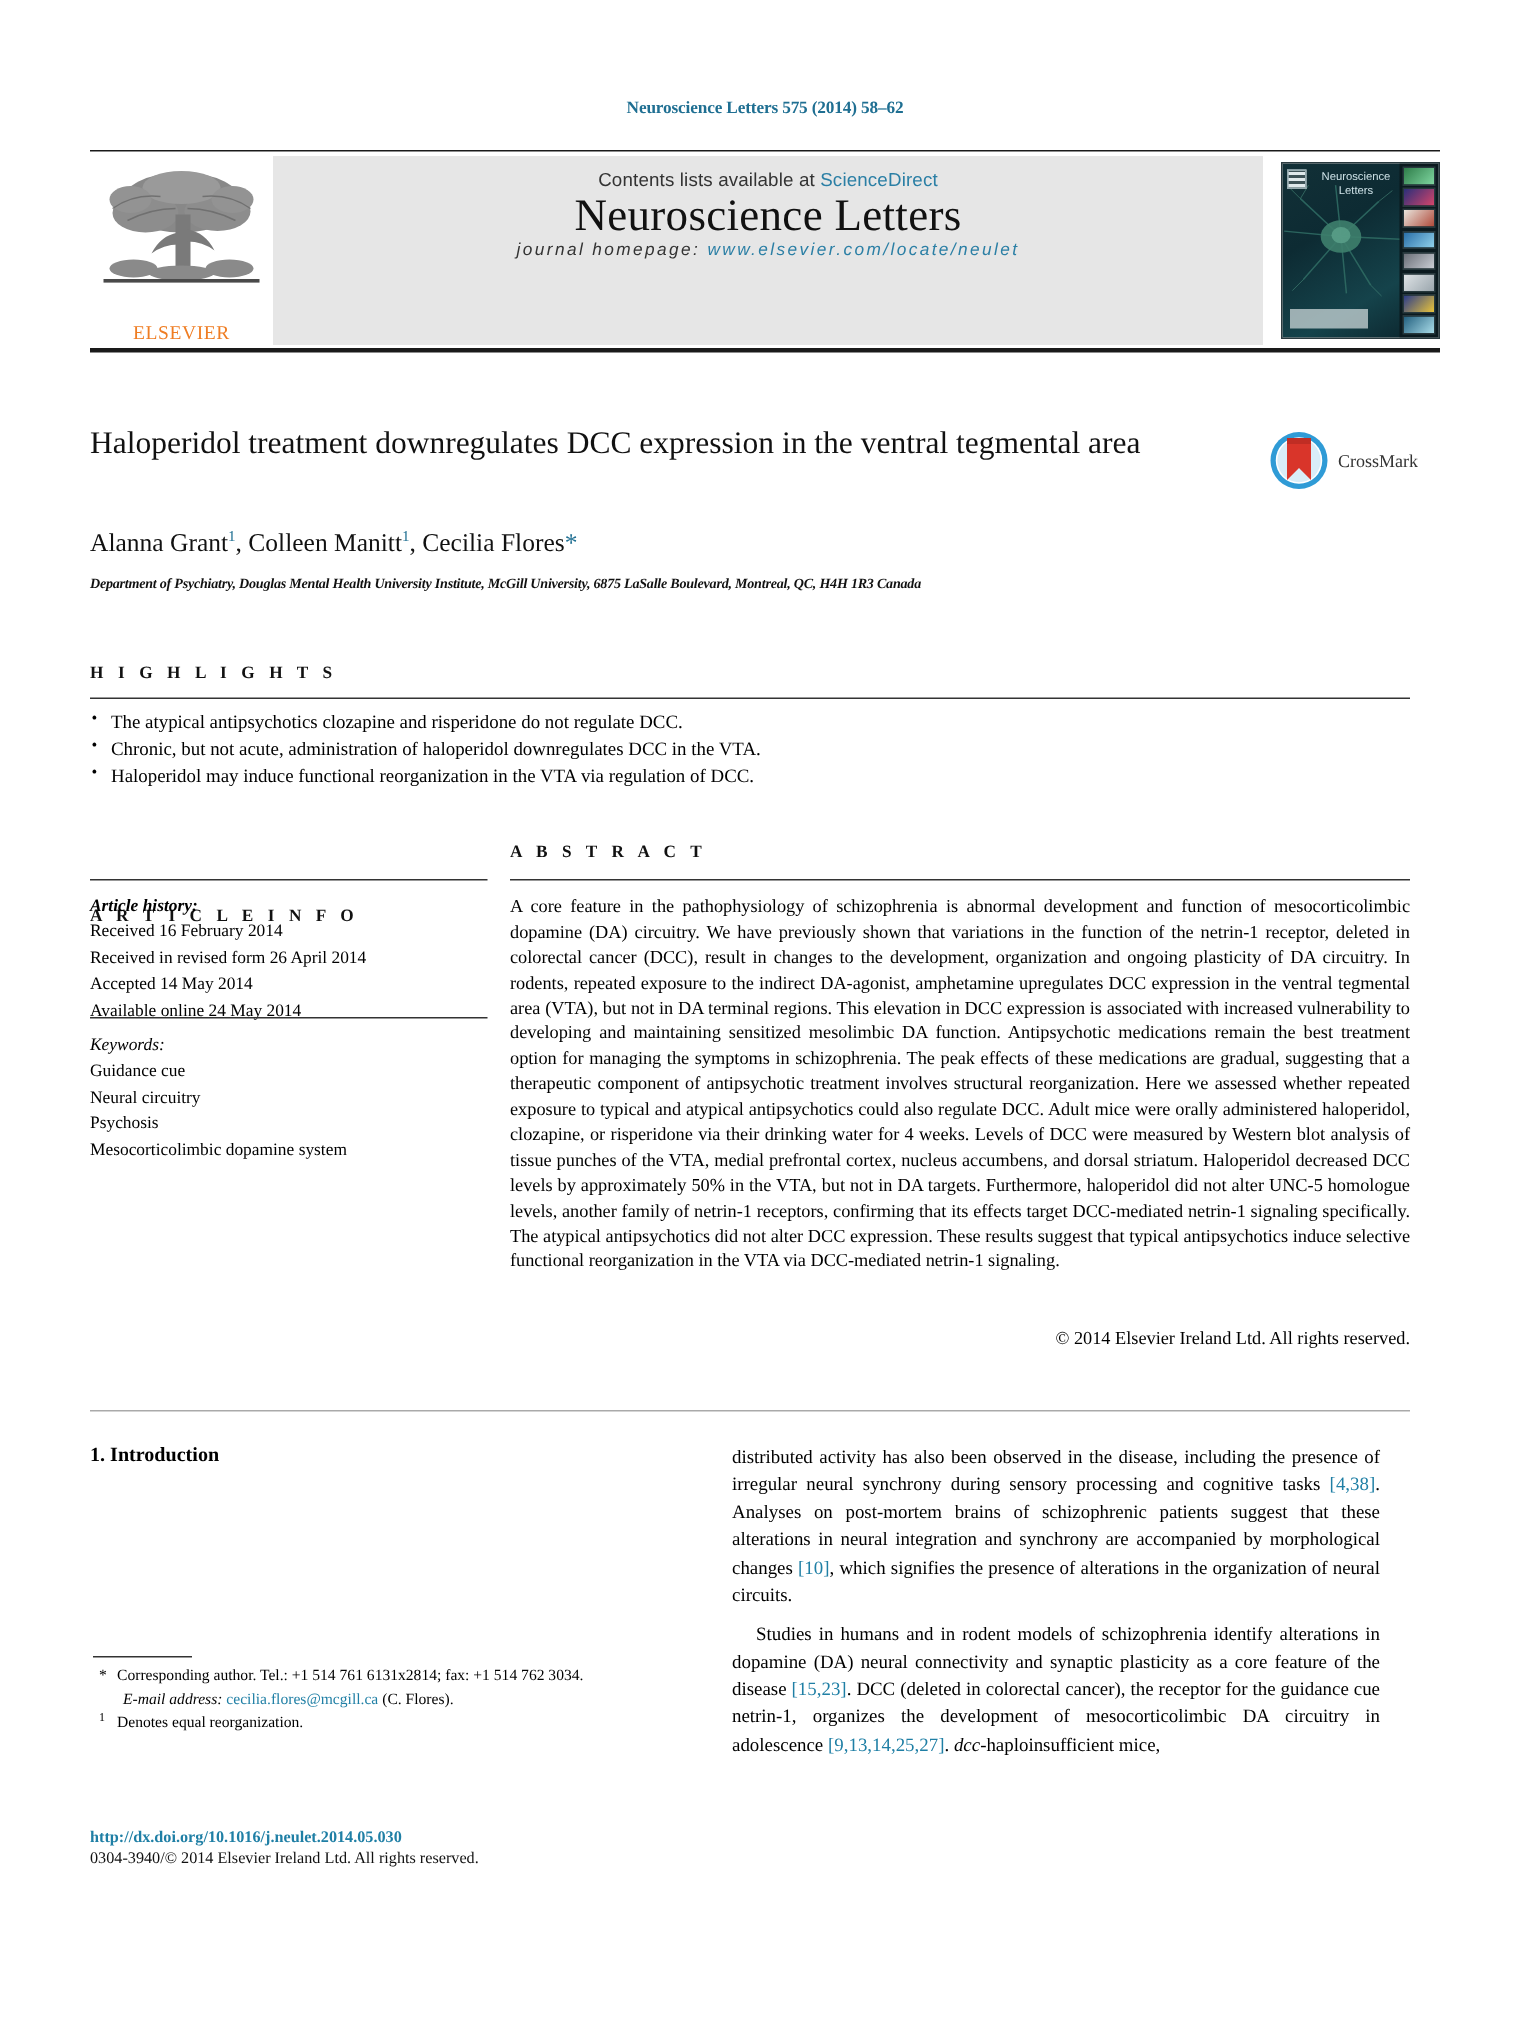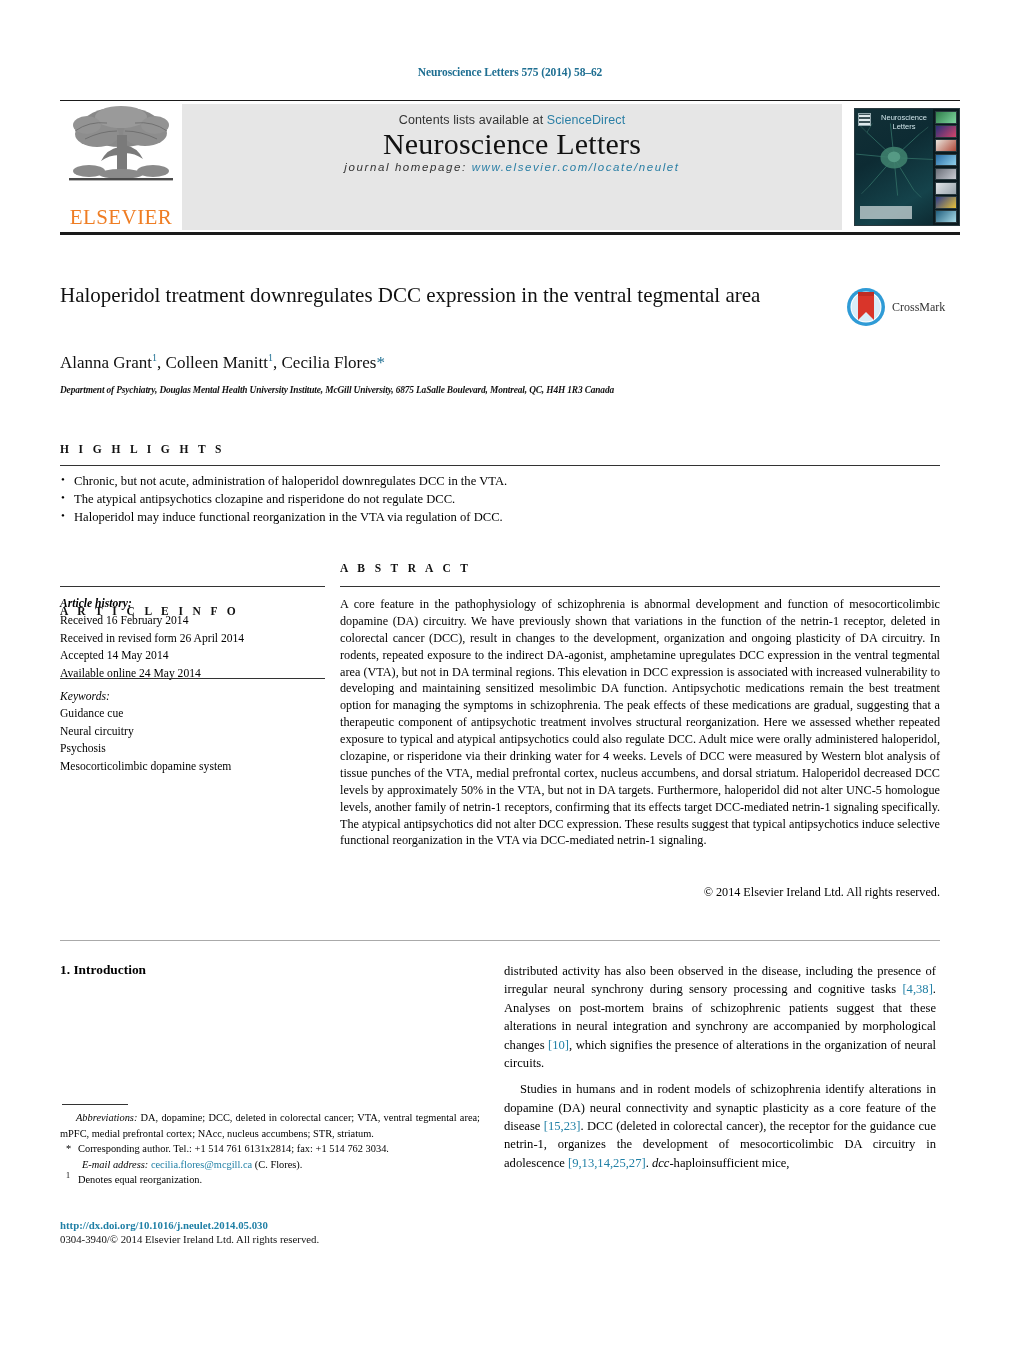--- a/index.html
+++ b/index.html
@@ -40,21 +40,21 @@
   .elsevier-box {
     width: 122px; flex: none;
     display: flex; flex-direction: column;
     align-items: center; justify-content: flex-end;
     padding-bottom: 2px;
     background: #fff;
   }
   .tree-wrap { width: 108px; height: 92px; }
   .elsevier-word {
     font-family: "Liberation Serif", serif;
-    font-size: 21px;
+    font-size: 13px;
     letter-spacing: 0.4px;
     color: #ef7d23;
     line-height: 1;
     margin-top: 14px;
   }
   .contents-band {
     flex: 1 1 auto;
     background: #e6e6e6;
     display: flex; flex-direction: column;
     align-items: center; 
@@ -221,21 +221,21 @@
   .body-rule {
     position: absolute; top: 940px; left: 60px; width: 880px;
     border-top: 0.9px solid #aaa;
   }
 
   
   .col-left {
     position: absolute; top: 962px; left: 60px; width: 420px;
   }
   .col-right {
-    position: absolute; top: 962px; left: 504px; width: 432px; font-family: Liberation Serif, serif;
+    position: absolute; top: 962px; left: 488px; width: 432px; font-family: Liberation Serif, serif;
   }
   .h2 {
     font-size: 13.4px; font-weight: bold; margin: 0 0 14px 0;
     font-family: "Liberation Serif", serif;
   }
   .para {
     font-size: 12.6px; line-height: 1.46;
     text-align: justify; margin: 0 0 8px 0;
     text-indent: 16px;
   }
@@ -376,22 +376,22 @@
     </svg>
     <span class="cm-word">CrossMark</span>
   </div>
 
   <div class="authors">Alanna Grant<sup>1</sup>, Colleen Manitt<sup>1</sup>, Cecilia Flores<span class="star">*</span></div>
   <div class="affil">Department of Psychiatry, Douglas Mental Health University Institute, McGill University, 6875 LaSalle Boulevard, Montreal, QC, H4H 1R3 Canada</div>
 
   <div class="sec-label hl-head">H I G H L I G H T S</div>
   <div class="hl-rule"></div>
   <ul class="hl-list">
+    <li>The atypical antipsychotics clozapine and risperidone do not regulate DCC.</li>
     <li>Chronic, but not acute, administration of haloperidol downregulates DCC in the VTA.</li>
-    <li>The atypical antipsychotics clozapine and risperidone do not regulate DCC.</li>
     <li>Haloperidol may induce functional reorganization in the VTA via regulation of DCC.</li>
   </ul>
 
   <div class="sec-label ai-head">A R T I C L E     I N F O</div>
   <div class="ai-rule"></div>
   <div class="ai-history">
     <div class="it">Article history:</div>
     <div>Received 16 February 2014</div>
     <div>Received in revised form 26 April 2014</div>
     <div>Accepted 14 May 2014</div>
@@ -417,21 +417,20 @@
     <h2 class="h2">1. Introduction</h2>
   </div>
 
   <div class="col-right">
     <p class="para noindent">distributed activity has also been observed in the disease, including the presence of irregular neural synchrony during sensory processing and cognitive tasks <span class="cite">[4,38]</span>. Analyses on post-mortem brains of schizophrenic patients suggest that these alterations in neural integration and synchrony are accompanied by morphological changes <span class="cite">[10]</span>, which signifies the presence of alterations in the organization of neural circuits.</p>
     <p class="para">Studies in humans and in rodent models of schizophrenia identify alterations in dopamine (DA) neural connectivity and synaptic plasticity as a core feature of the disease <span class="cite">[15,23]</span>. DCC (deleted in colorectal cancer), the receptor for the guidance cue netrin-1, organizes the development of mesocorticolimbic DA circuitry in adolescence <span class="cite">[9,13,14,25,27]</span>. <span style="font-style:italic">dcc</span>-haploinsufficient mice,</p>
   </div>
 
   <div class="fn-rule"></div>
   <div class="footnotes">
-    <div class="fn-abbr"><span class="it">Abbreviations:</span> DA, dopamine; DCC, deleted in colorectal cancer; VTA, ventral tegmental area; mPFC, medial prefrontal cortex; NAcc, nucleus accumbens; STR, striatum.</div>
     <div class="fn-row">
       <span class="fn-mark">*</span>
       <span>Corresponding author. Tel.: +1 514 761 6131x2814; fax: +1 514 762 3034.</span>
     </div>
     <div class="fn-row" style="padding-left:22px">
       <span><span class="it">E-mail address:</span> <span class="mail">cecilia.flores@mcgill.ca</span> (C. Flores).</span>
     </div>
     <div class="fn-row">
       <span class="fn-mark sup">1</span>
       <span>Denotes equal reorganization.</span>

